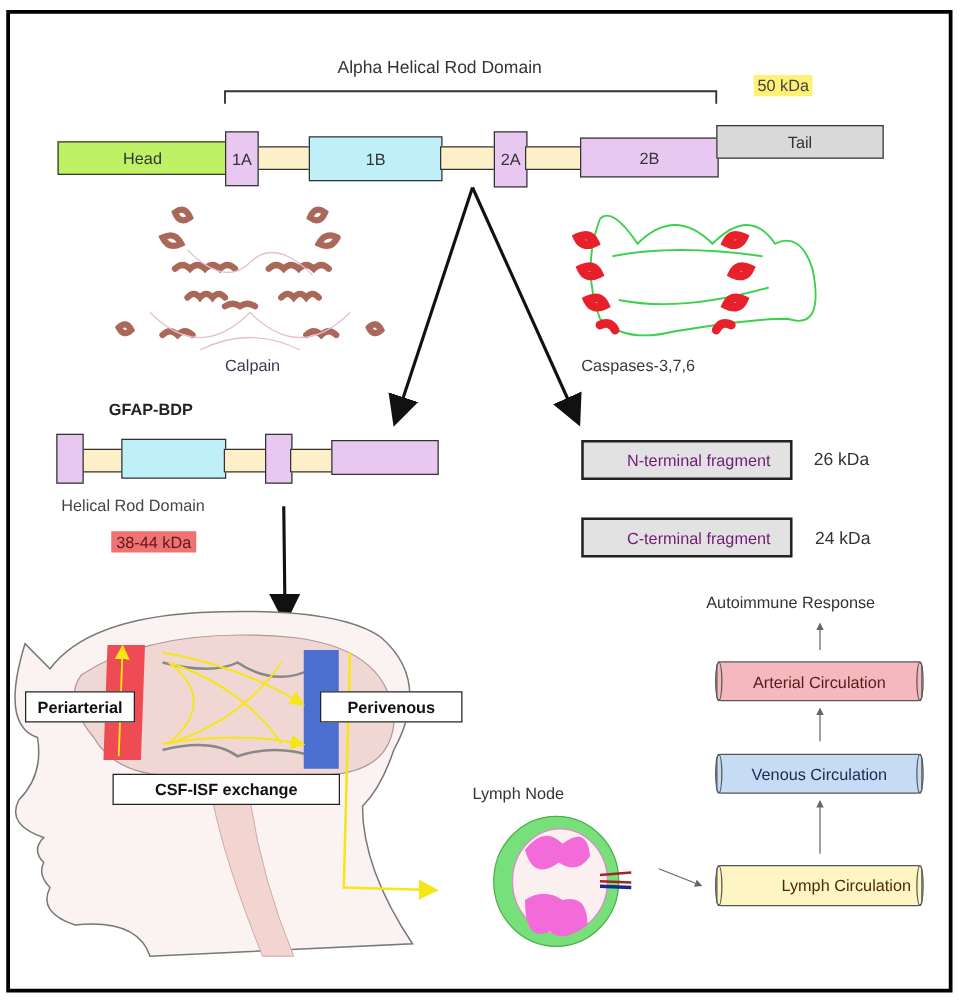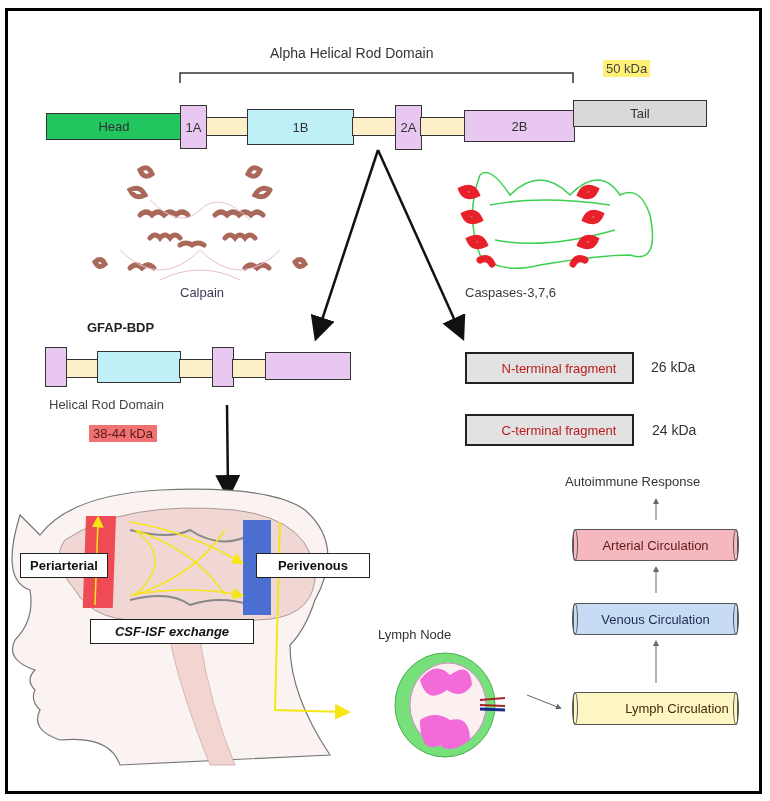--- a/index.html
+++ b/index.html
@@ -3,21 +3,21 @@
 <meta charset="utf-8">
 <style>
   html, body { margin:0; padding:0; background:#ffffff; }
   body { width:770px; height:801px; position:relative; overflow:hidden; font-family:"Liberation Sans", sans-serif; }
   .frame { position:absolute; left:5px; top:8px; width:757px; height:786px; border:3px solid #000; box-sizing:border-box; background:#fff; }
   svg { position:absolute; left:0; top:0; }
   .lbl { position:absolute; color:#333; font-family:"Liberation Sans", sans-serif; white-space:nowrap; }
   .hl-yellow { background:#fff176; padding:1px 3px; color:#444; }
   .hl-red { background:#f07272; padding:1px 4px; color:#5a1a1a; }
   .box-label { position:absolute; border:1.5px solid #222; background:#fff; font-weight:bold; font-size:13px; color:#111; display:flex; align-items:center; justify-content:center; box-sizing:border-box; }
-  .frag { position:absolute; border:2px solid #222; background:#e2e2e2; font-size:13px; color:#b91c1c; display:flex; align-items:center; justify-content:center; box-sizing:border-box;padding-left:19px; }
+  .frag { position:absolute; border:2px solid #222; background:#e2e2e2; font-size:13px; color:#701a75; display:flex; align-items:center; justify-content:center; box-sizing:border-box;padding-left:19px; }
   .cyl { position:absolute; border:1.5px solid #555; border-radius:4px; font-size:13px; display:flex; align-items:center; justify-content:center; box-sizing:border-box; }
   .cyl::before, .cyl::after { content:""; position:absolute; top:-1px; bottom:-1px; width:4px; border:1.5px solid #555; border-radius:50%; }
   .cyl::before { left:-2px; } .cyl::after { right:-2px; }
   .seg { position:absolute; box-sizing:border-box; border:1.5px solid #333; display:flex; align-items:center; justify-content:center; font-size:13px; color:#333; }
 </style>
 </head>
 <body>
 
 <div class="frame"></div>
 
@@ -87,21 +87,21 @@
 
   <line x1="656" y1="683" x2="656" y2="642" stroke="#666" stroke-width="1" marker-end="url(#ahs)"></line>
   <line x1="656" y1="593" x2="656" y2="568" stroke="#666" stroke-width="1" marker-end="url(#ahs)"></line>
   <line x1="656" y1="520" x2="656" y2="500" stroke="#666" stroke-width="1" marker-end="url(#ahs)"></line>
 </svg>
 
 <div class="lbl" style="left:270px;top:45px;font-size:14px;">Alpha Helical Rod Domain</div>
 <div class="lbl hl-yellow" style="left:603px;top:60px;font-size:13px;">50 kDa</div>
 
 <div>
-  <div class="seg" style="left:46px;top:113px;width:136px;height:27px;background:#22c55e;">Head</div>
+  <div class="seg" style="left:46px;top:113px;width:136px;height:27px;background:#bef264;">Head</div>
   <div class="seg" style="left:205px;top:117px;width:48px;height:19px;background:#fdefc8;border-width:1px;"></div>
   <div class="seg" style="left:180px;top:105px;width:27px;height:44px;background:#e8c8f0;">1A</div>
   <div class="seg" style="left:247px;top:109px;width:107px;height:36px;background:#bff0f8;">1B</div>
   <div class="seg" style="left:352px;top:117px;width:45px;height:19px;background:#fdefc8;border-width:1px;"></div>
   <div class="seg" style="left:395px;top:105px;width:27px;height:45px;background:#e8c8f0;">2A</div>
   <div class="seg" style="left:420px;top:117px;width:46px;height:19px;background:#fdefc8;border-width:1px;"></div>
   <div class="seg" style="left:464px;top:110px;width:111px;height:32px;background:#e8c8f0;">2B</div>
   <div class="seg" style="left:573px;top:100px;width:134px;height:27px;background:#d9d9d9;">Tail</div>
 </div>
 
@@ -121,20 +121,20 @@
 <div class="lbl" style="left:49px;top:397px;font-size:13px;color:#444;">Helical Rod Domain</div>
 <div class="lbl hl-red" style="left:89px;top:425px;font-size:13px;">38-44 kDa</div>
 
 <div class="frag" style="left:465px;top:352px;width:169px;height:32px;">N-terminal fragment</div>
 <div class="lbl" style="left:651px;top:359px;font-size:14px;">26 kDa</div>
 <div class="frag" style="left:465px;top:414px;width:169px;height:32px;">C-terminal fragment</div>
 <div class="lbl" style="left:652px;top:422px;font-size:14px;">24 kDa</div>
 
 <div class="box-label" style="left:20px;top:553px;width:88px;height:25px;">Periarterial</div>
 <div class="box-label" style="left:256px;top:553px;width:114px;height:25px;">Perivenous</div>
-<div class="box-label" style="left:90px;top:619px;width:164px;height:25px;font-style:italic;">CSF-ISF exchange</div>
+<div class="box-label" style="left:90px;top:619px;width:182px;height:25px;">CSF-ISF exchange</div>
 
 <div class="lbl" style="left:378px;top:627px;font-size:13px;">Lymph Node</div>
 
 <div class="lbl" style="left:565px;top:474px;font-size:13px;color:#333;">Autoimmune Response</div>
 <div class="cyl" style="left:573px;top:529px;width:165px;height:32px;background:#f6b8bf;color:#5a1a1a;">Arterial Circulation</div>
 <div class="cyl" style="left:573px;top:603px;width:165px;height:32px;background:#c6dcf5;color:#1a2a4a;">Venous Circulation</div>
 <div class="cyl" style="left:573px;top:692px;width:165px;height:33px;background:#fdf6c3;color:#4a2a0a;padding-left:43px;">Lymph Circulation</div>
 
 </body></html>

